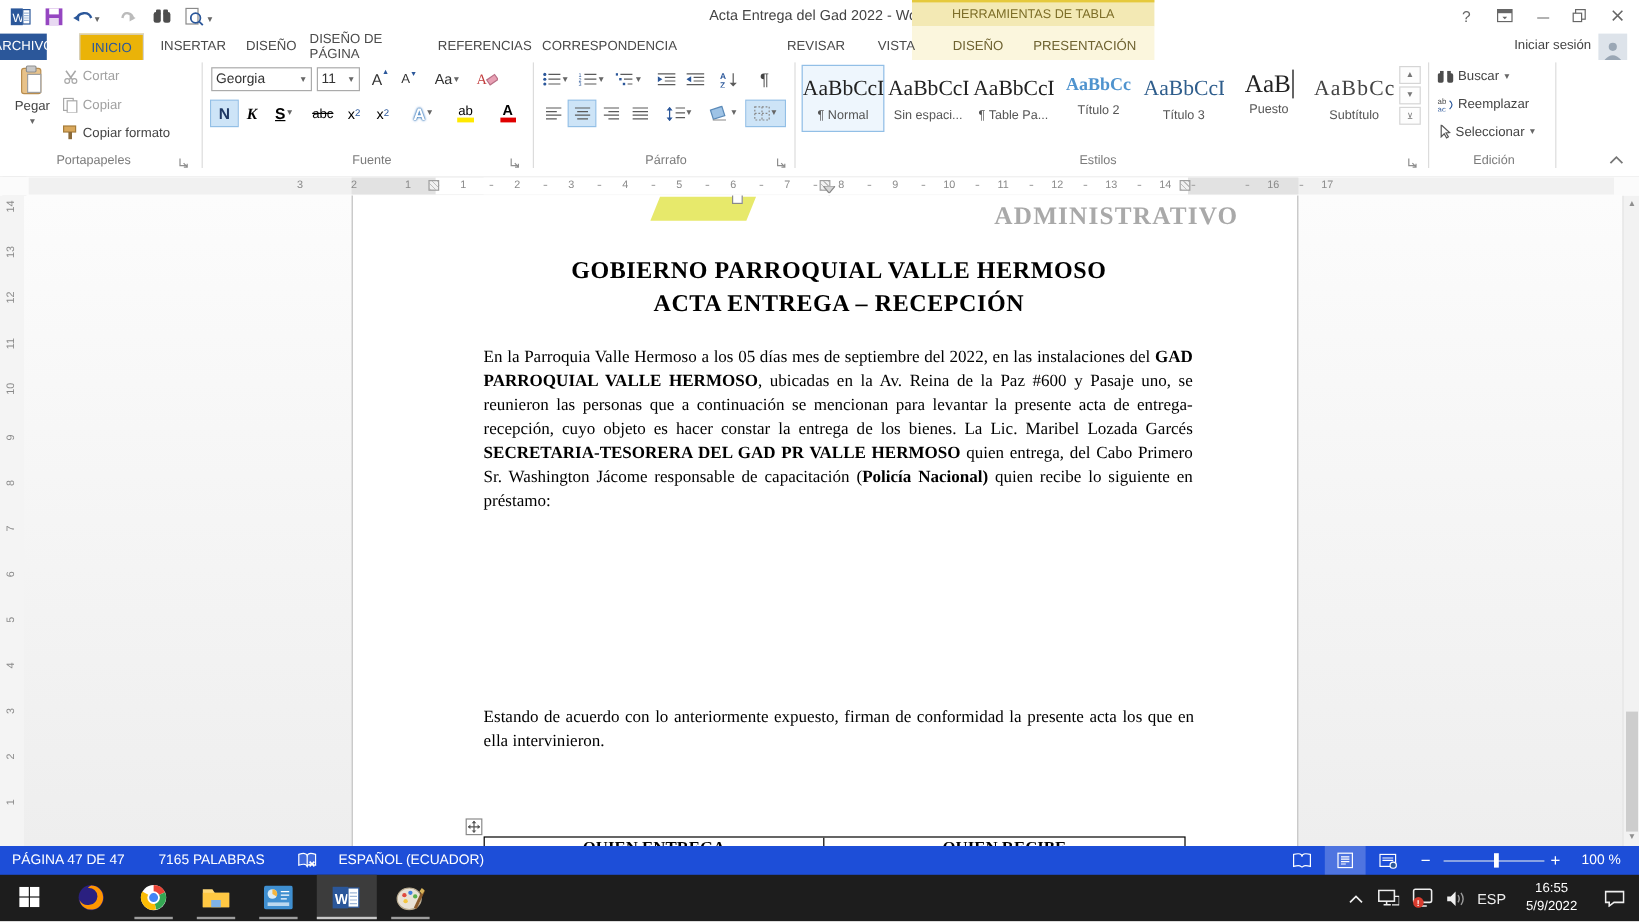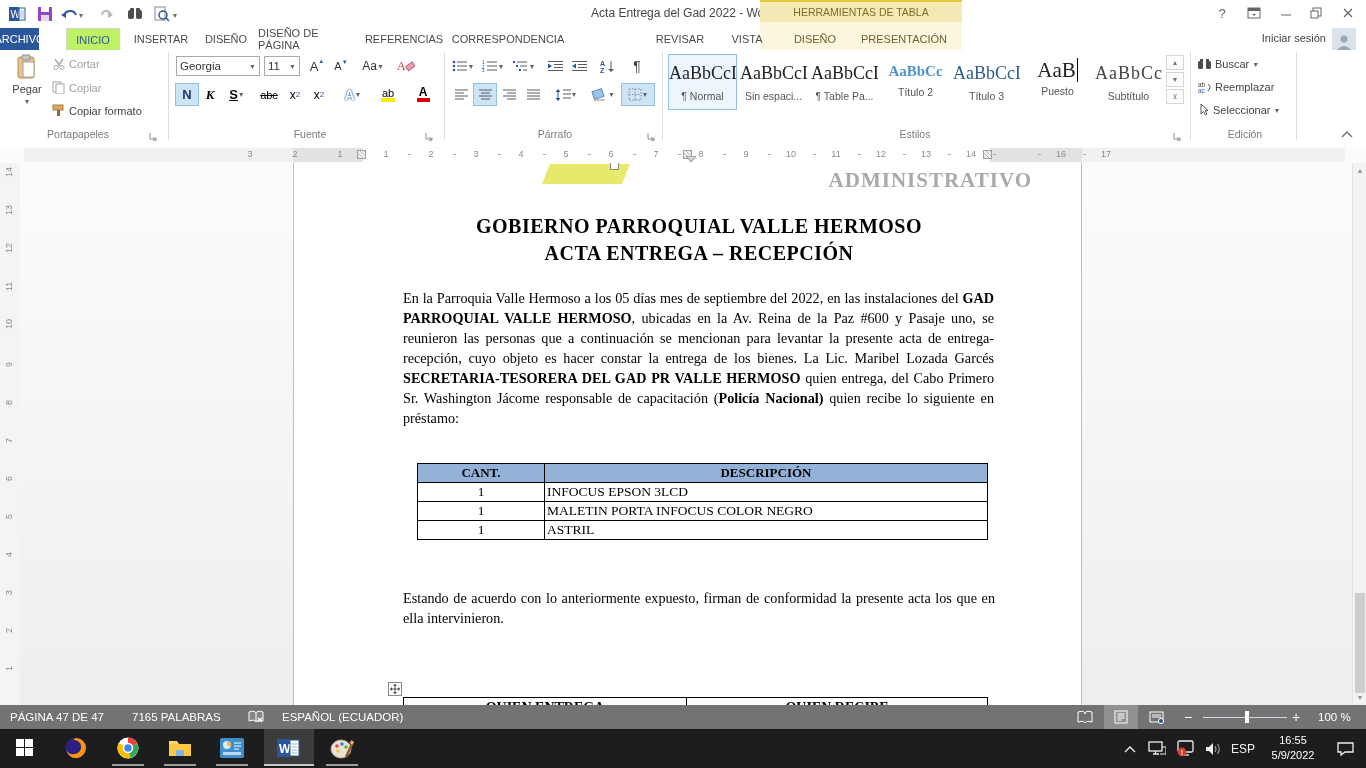--- a/index.html
+++ b/index.html
@@ -12,21 +12,21 @@
   #apptitle{top:6px;left:0;width:1366px;text-align:center;font-size:12px;color:#444;}
   .winctl{top:0;width:28px;height:26px;display:flex;align-items:center;justify-content:center;color:#666;font-size:13px;}
   
   #ctxhdr{left:760px;top:0;width:202px;height:22px;background:#f3e9b4;border-top:2px solid #e5c93c;box-sizing:border-box;
           display:flex;align-items:center;justify-content:center;font-size:10.5px;color:#7d6e28;}
   #ctxtabs-bg{left:760px;top:22px;width:202px;height:28px;background:#fbf6dd;}
   
   #tabrow{left:0;top:28px;width:1366px;height:22px;background:transparent;}
   .tab{top:0;height:22px;display:flex;align-items:center;justify-content:center;font-size:11px;color:#4a4a4a;}
   .tab.file{background:#2b579a;color:#fff;}
-  .tab.active{background:#bef264;color:#2b579a;border:1px solid #d4d4d4;border-bottom:none;box-sizing:border-box;}
+  .tab.active{background:#eab308;color:#2b579a;border:1px solid #d4d4d4;border-bottom:none;box-sizing:border-box;}
   .tab.ctx{color:#6e6230;}
   #signin{top:4px;right:40px;font-size:11px;color:#444;}
   #avatar{top:0;right:10px;width:24px;height:22px;background:#dde3ea;display:flex;align-items:flex-end;justify-content:center;overflow:hidden;}
   
   #ribbon{left:0;top:50px;width:1366px;height:97px;background:#fff;border-bottom:1px solid #d2d2d2;box-sizing:content-box;}
   .gsep{top:2px;width:1px;height:88px;background:#dcdcdc;}
   .glabel{top:78px;height:14px;font-size:10.5px;color:#7b7b7b;text-align:center;}
   .launcher{top:78px;width:12px;height:12px;}
   .rbtn{display:flex;align-items:center;gap:3px;font-size:11px;color:#444;}
   .rbtn.dis{color:#a0a0a0;}
@@ -70,21 +70,21 @@
   #t1 th{background:#94b2d8;border:1px solid #000;font-size:13px;font-weight:bold;height:18px;padding:0;}
   #t1 td{border:1px solid #000;font-size:13.5px;height:18px;padding:0 2px;}
   #t1 td:first-child{text-align:center;width:122px;}
   #t1 td:last-child,#t1 th:last-child{width:438px;}
   .yshape{left:545px;top:1px;width:80px;height:20px;background:#e7e96b;transform:skewX(-22deg);}
   .handle-sq{width:9px;height:9px;background:#fff;border:1px solid #8a8a8a;box-sizing:border-box;}
   #movehandle{left:388px;top:519px;width:14px;height:14px;border:1px solid #8a8a8a;background:#fff;box-sizing:border-box;display:flex;align-items:center;justify-content:center;}
   #t2{left:403px;top:534px;width:585px;height:30px;border:1px solid #000;box-sizing:border-box;display:flex;overflow:hidden;}
   .t2cell{height:30px;display:flex;justify-content:center;font-family:"Liberation Serif",serif;font-weight:bold;font-size:14px;padding-top:2px;box-sizing:border-box;}
   
-  #statusbar{left:0;top:705px;width:1366px;height:40px;background:#737373;color:#fff;font-size:11.5px;}
+  #statusbar{left:0;top:705px;width:1366px;height:40px;background:#1d4ed8;color:#fff;font-size:11.5px;}
   .sseg{top:0;height:24px;display:flex;align-items:center;padding:0 4px;}
   .viewbtn{top:0;width:34px;height:24px;display:flex;align-items:center;justify-content:center;}
   .viewbtn.active{background:rgba(255,255,255,.22);}
   #zoomtrack{top:11.5px;left:1203px;width:84px;height:1px;background:#cfd9ea;}
   #zoomthumb{top:6px;left:1245px;width:4px;height:12px;background:#fff;}
   
   #taskbar{left:0;top:729px;width:1366px;height:39px;background:#1d1d1d;}
   .tbbtn{top:0;height:37px;display:flex;align-items:center;justify-content:center;}
   .tbline{top:35px;height:2px;background:#9d9d9d;}
   .trayico{top:0;height:39px;display:flex;align-items:center;justify-content:center;color:#eee;}
@@ -557,42 +557,20 @@
       </div>
     <div class="abs" id="page">
       <div class="abs yshape" style="left:252px;top:61px"></div>
       <div class="abs handle-sq" style="left:316px;top:58px"></div>
     </div>
 
     <div class="abs docserif" id="watermark" style="top:5px;left:532px;width:500px">ADMINISTRATIVO</div>
     <div class="abs docserif" id="dt1" style="top:52px">GOBIERNO PARROQUIAL VALLE HERMOSO</div>
     <div class="abs docserif" id="dt2" style="top:79px">ACTA ENTREGA – RECEPCIÓN</div>
     <div class="abs docserif" id="p1" style="top:125px"><span>En la Parroquia Valle Hermoso a los 05 días mes de septiembre del 2022, en las instalaciones del </span><span class="bold">GAD PARROQUIAL VALLE HERMOSO</span><span>, ubicadas en la Av. Reina de la Paz #600 y Pasaje uno, se reunieron las personas que a continuación se mencionan para levantar la presente acta de entrega-recepción, cuyo objeto es hacer constar la entrega de los bienes. La Lic. Maribel Lozada Garcés </span><span class="bold">SECRETARIA-TESORERA DEL GAD PR VALLE HERMOSO</span><span> quien entrega, del Cabo Primero Sr. Washington Jácome responsable de capacitación (</span><span class="bold">Policía Nacional)</span><span> quien recibe lo siguiente en préstamo:</span></div>
-    <table class="abs" id="t1" style="top:300px">
-      <thead>
-          <tr>
-        <th>CANT.</th>
-        <th>DESCRIPCIÓN</th>
-      </tr>
-        </thead>
-      <tbody>
-          <tr>
-            <td>1</td>
-            <td>INFOCUS EPSON 3LCD</td>
-          </tr>
-          <tr>
-            <td>1</td>
-            <td>MALETIN PORTA INFOCUS COLOR NEGRO</td>
-          </tr>
-          <tr>
-            <td>1</td>
-            <td>ASTRIL</td>
-          </tr>
-        </tbody>
-    </table>
     <div class="abs docserif" id="p2" style="top:425px">Estando de acuerdo con lo anteriormente expuesto, firman de conformidad la presente acta los que en ella intervinieron.</div>
     <div class="abs" id="movehandle">
       <svg width="10" height="10">
           <path d="M5 0 v10 M0 5 h10" stroke="#555"></path>
           <path d="M5 0 l-2 2 h4 z M5 10 l-2 -2 h4 z M0 5 l2 -2 v4 z M10 5 l-2 -2 v4 z" fill="#555"></path>
         </svg>
     </div>
     <div class="abs" id="t2">
       <div class="t2cell" style="width:283px;border-right:1px solid #000">QUIEN ENTREGA</div>
       <div class="t2cell" style="width:300px">QUIEN RECIBE</div>

